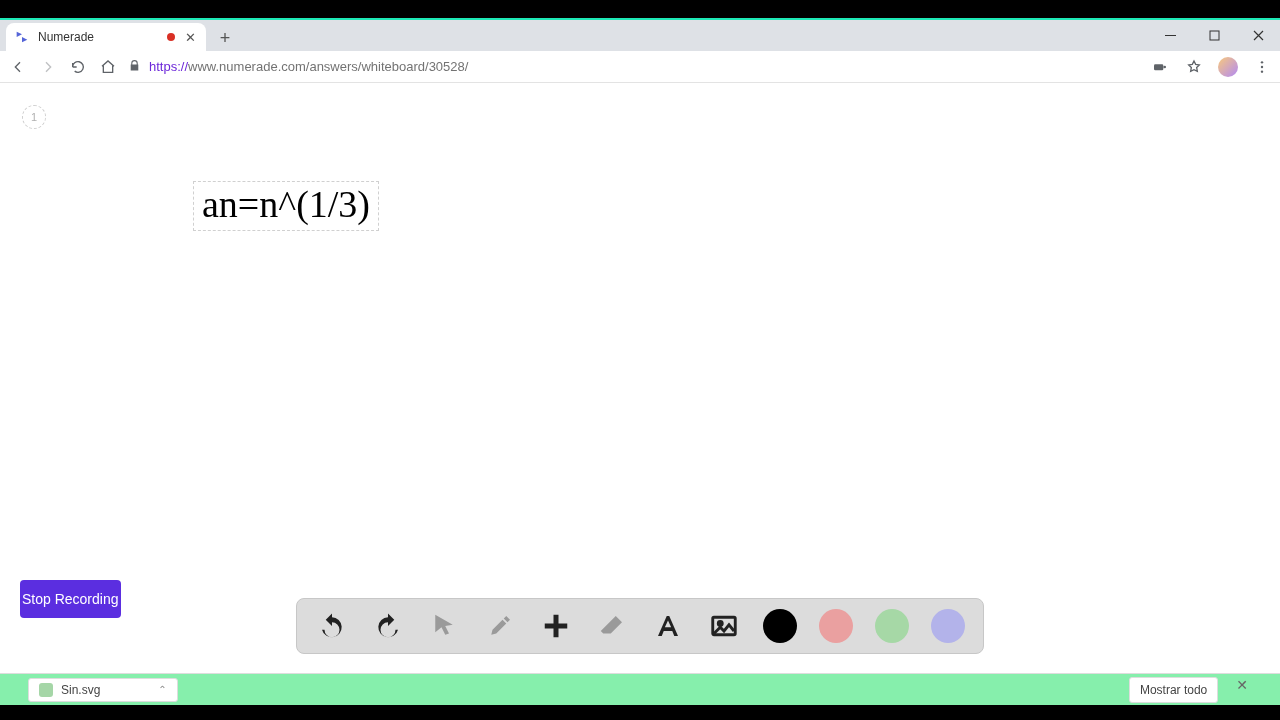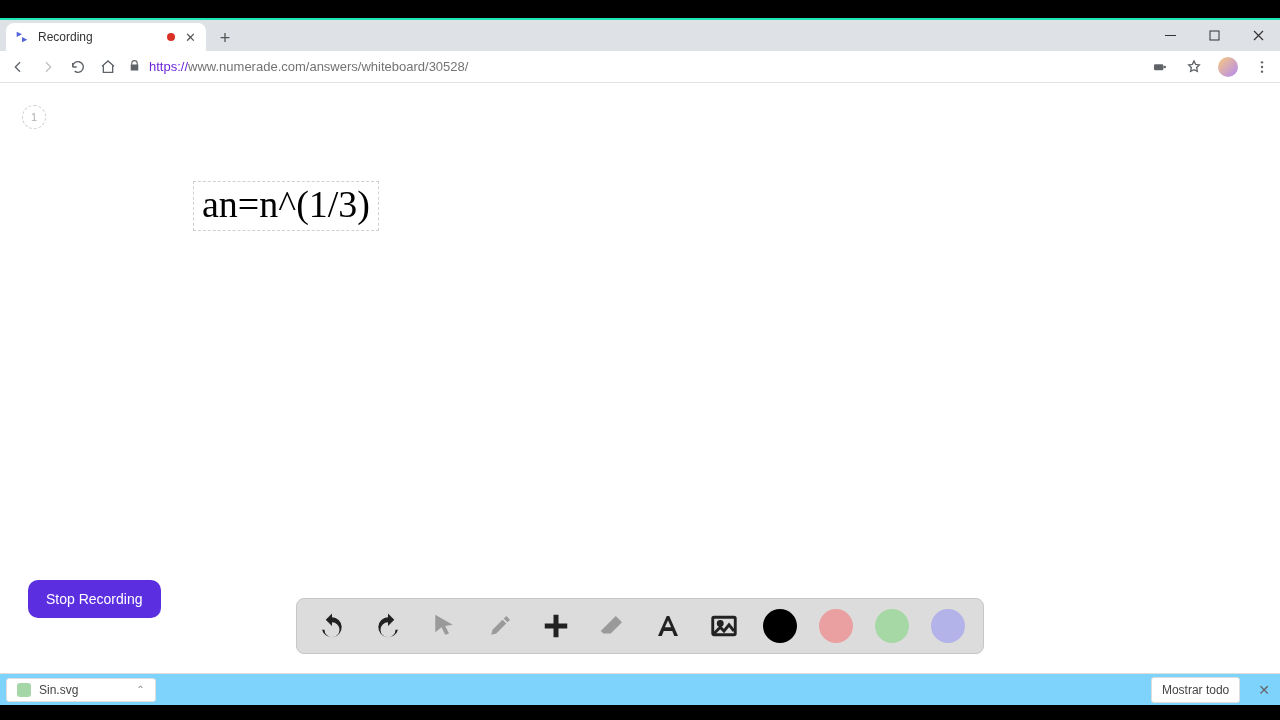--- a/index.html
+++ b/index.html
@@ -117,28 +117,28 @@
     border:1px dashed #d0d0d0;
     padding:3px 8px 5px 8px;
     font-family:"Times New Roman", serif;
     font-size:38px;
     color:#000;
     line-height:1.05;
   }
 
   .stop-btn {
     position:absolute;
-    left:28px;
+    left:20px;
     bottom:55px;
     background:#5b2ee0;
     color:#fff;
     border:none;
-    padding:11px 18px;
+    padding:11px 2px;
     font-size:14px;
-    border-radius:10px;
+    border-radius:4px;
     cursor:pointer;
   }
 
   
   .wb-toolbar {
     position:absolute;
     left:50%; transform:translateX(-50%);
     bottom:19px;
     background:#dcdcdc;
     border:1px solid #c7c7c7;
@@ -156,35 +156,35 @@
   .wb-btn.muted { opacity:.35; }
   .wb-btn svg { width:30px; height:30px; }
   .swatch {
     width:34px; height:34px; border-radius:50%;
     cursor:pointer;
   }
 
   
   .dlbar {
     height:32px;
-    background:#7dd3fc;
+    background:#86efac;
     border-top:1px solid #ddd;
     display:flex; align-items:center;
-    padding:0 6px;
+    padding:0 28px;
     gap:22px;
     font-size:12px; color:#444;
   }
   .dl-item {
     display:flex; align-items:center; gap:8px;
     border:1px solid #ddd; border-radius:3px;
     padding:4px 10px; cursor:pointer;
     background:#fff;
   }
   .dl-item .chev { margin-left:50px; color:#888; font-size:10px; }
-  .dl-right { margin-left:auto; display:flex; align-items:center; gap:14px; }
+  .dl-right { margin-left:auto; display:flex; align-items:flex-start; gap:14px; }
   .dl-showall {
     border:1px solid #ddd; border-radius:3px;
     padding:5px 10px; cursor:pointer; background:#fff;
   }
   .dl-close { cursor:pointer; color:#666; font-size:14px; padding:0 4px; }
 
   .fileicon { width:14px; height:14px; border-radius:3px; background:#a5d6a7; display:inline-block; }
 </style>
 </head>
 <body>
@@ -193,21 +193,21 @@
 
 <div class="chrome">
 
   <div class="tabstrip">
     <div class="tab">
       <span class="favicon">
         <svg viewBox="0 0 24 24" fill="#5565d8">
             <path d="M4 4l8 4-8 4V4zm8 8l8 4-8 4v-8z"></path>
           </svg>
       </span>
-      <span class="title">Recording</span>
+      <span class="title">Numerade</span>
       <span class="rec"></span>
       <span class="close">✕</span>
     </div>
     <div class="newtab">+</div>
     <div class="window-controls">
       <div class="wc">
         <svg width="11" height="11" viewBox="0 0 11 11">
             <rect y="5" width="11" height="1" fill="#333"></rect>
           </svg>
       </div>

